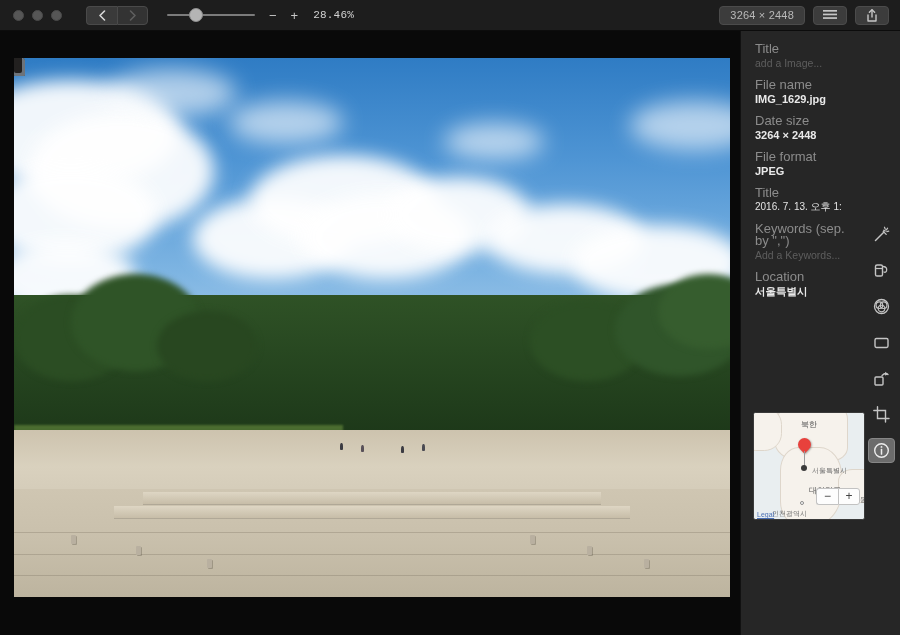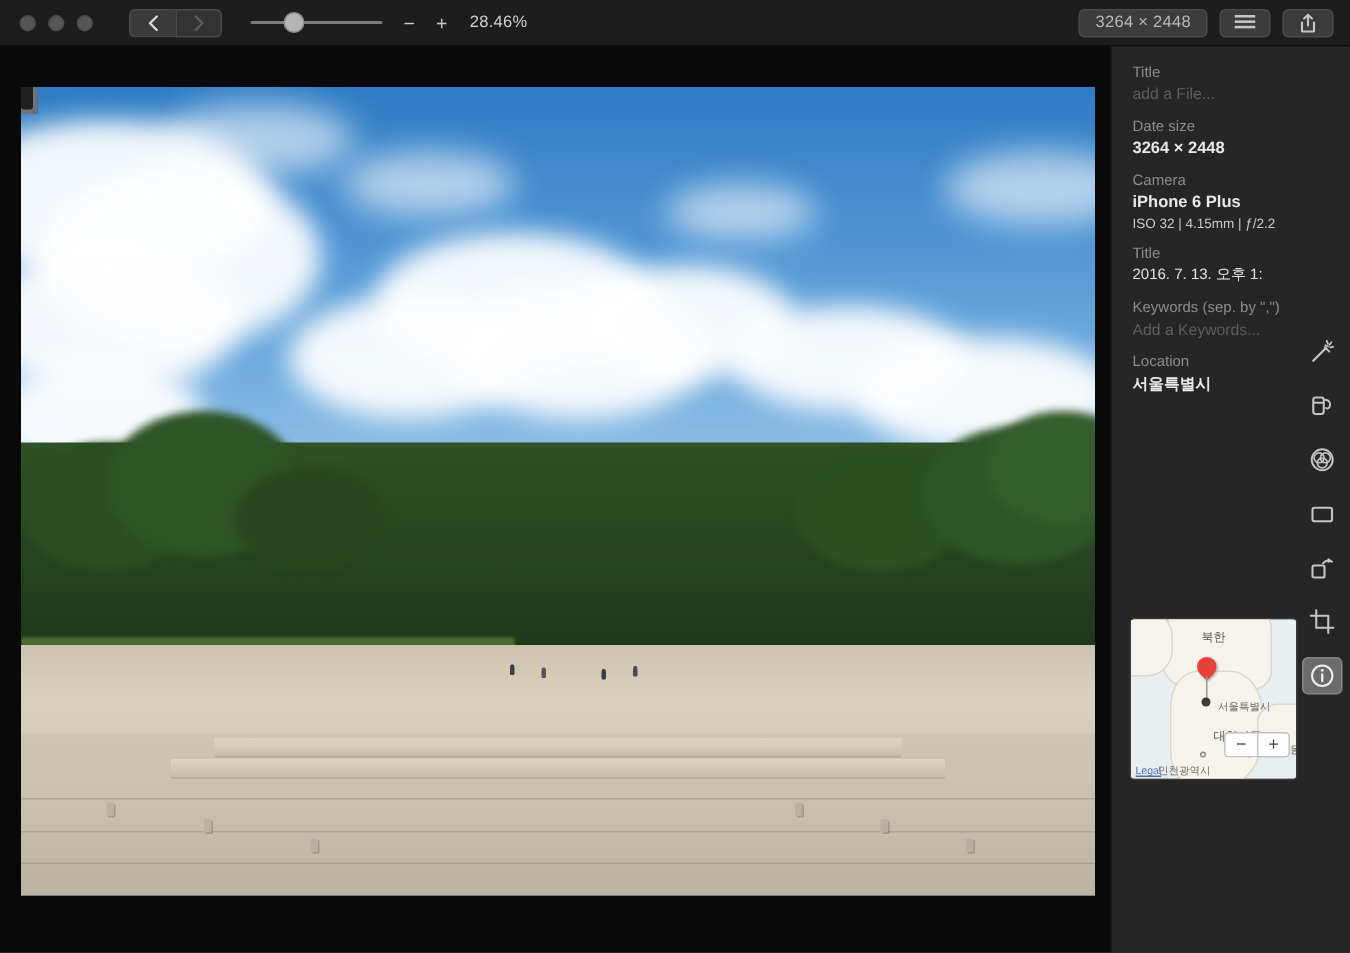--- a/index.html
+++ b/index.html
@@ -65,21 +65,21 @@
     width: 14px; height: 14px; border-radius: 50%;
     background: #b4b4b4;
     border: 1px solid #8d8d8d;
   }
   .zoom-sym {
     color: #c8c8c8; font-size: 13px; line-height: 1;
     margin-left: 14px; user-select: none;
   }
   .zoom-pct {
     color: #d2d2d2; font-size: 11px;
-    margin-left: 15px; letter-spacing: 0.2px;
+    margin-left: 15px; letter-spacing: 0.2px; font-family: Liberation Mono, monospace;
   }
 
   .toolbar-right {
     margin-left: auto; margin-right: 11px;
     display: flex; align-items: center; gap: 8px;
   }
   .dim-badge {
     height: 19px; padding: 0 10px;
     background: #3c3c3c; border: 1px solid #4b4b4b; border-radius: 4px;
     color: #b9b9b9; font-size: 11px;
@@ -280,21 +280,21 @@
     border: 1px solid #555;
     border-radius: 4px;
     color: #e2e2e2;
     font-size: 11px;
     line-height: 14px;
   }
 
   .fields { padding: 12px 0 0 14px; width: 120px; }
   .field { margin-bottom: 9px; }
   .f-label {
-    color: #8c8c8c; font-size: 10px; line-height: 12px;
+    color: #8c8c8c; font-size: 13px; line-height: 12px;
     margin-bottom: 1px;
   }
   .f-value {
     color: #e9e9e9; font-size: 11px; font-weight: bold; line-height: 14px;
     white-space: nowrap; overflow: hidden;
   }
   .f-value.placeholder {
     color: #5e5e5e; font-weight: normal; font-size: 10.5px;
   }
   .f-sub {
@@ -539,36 +539,39 @@
     </div>
   </div>
 
   <div id="sidebar">
 
 
     <div class="fields">
 
       <div class="field">
         <div class="f-label">Title</div>
-        <div class="f-value placeholder">add a File...</div>
-      </div>
-
+        <div class="f-value placeholder">add a Image...</div>
+      </div>
+
+      <div class="field">
+        <div class="f-label">File name</div>
+        <div class="f-value">IMG_1629.jpg</div>
+      </div>
 
       <div class="field">
         <div class="f-label">Date size</div>
         <div class="f-value">3264 × 2448</div>
       </div>
 
 
-
       <div class="field">
-        <div class="f-label">Camera</div>
-        <div class="f-value">iPhone 6 Plus</div>
-        <div class="f-sub">ISO 32 | 4.15mm | ƒ/2.2</div>
-      </div>
+        <div class="f-label">File format</div>
+        <div class="f-value">JPEG</div>
+      </div>
+
 
       <div class="field">
         <div class="f-label">Title</div>
         <div class="f-value date">2016.  7. 13. 오후  1:</div>
       </div>
 
 
       <div class="field">
         <div class="f-label">Keywords (sep. by ",")</div>
         <div class="f-value placeholder">Add a Keywords...</div>

